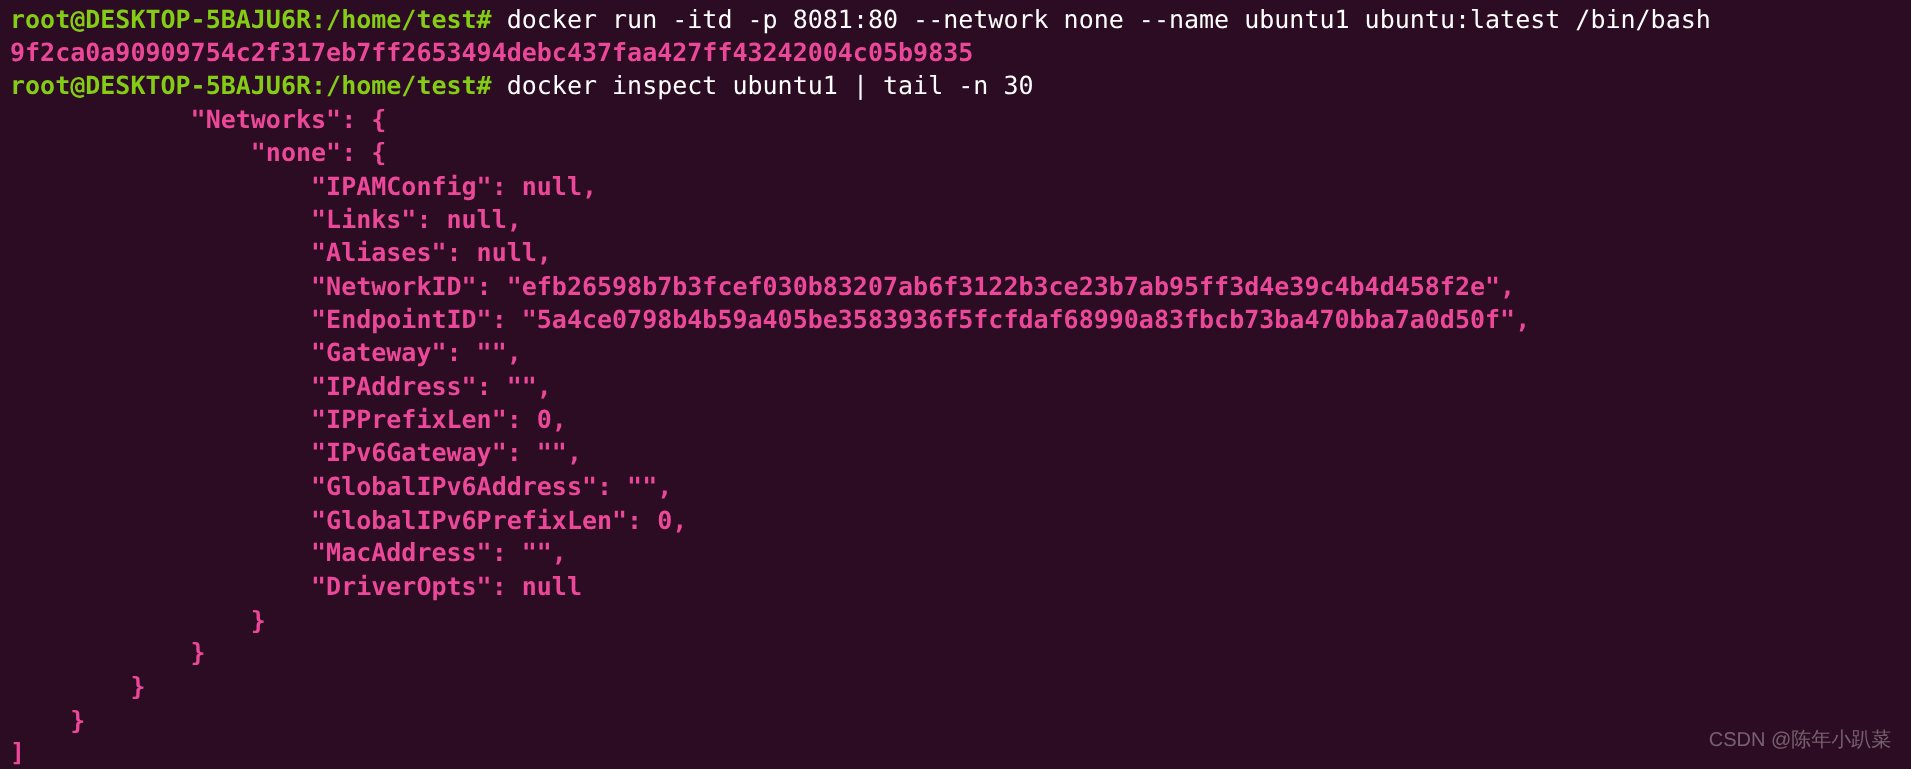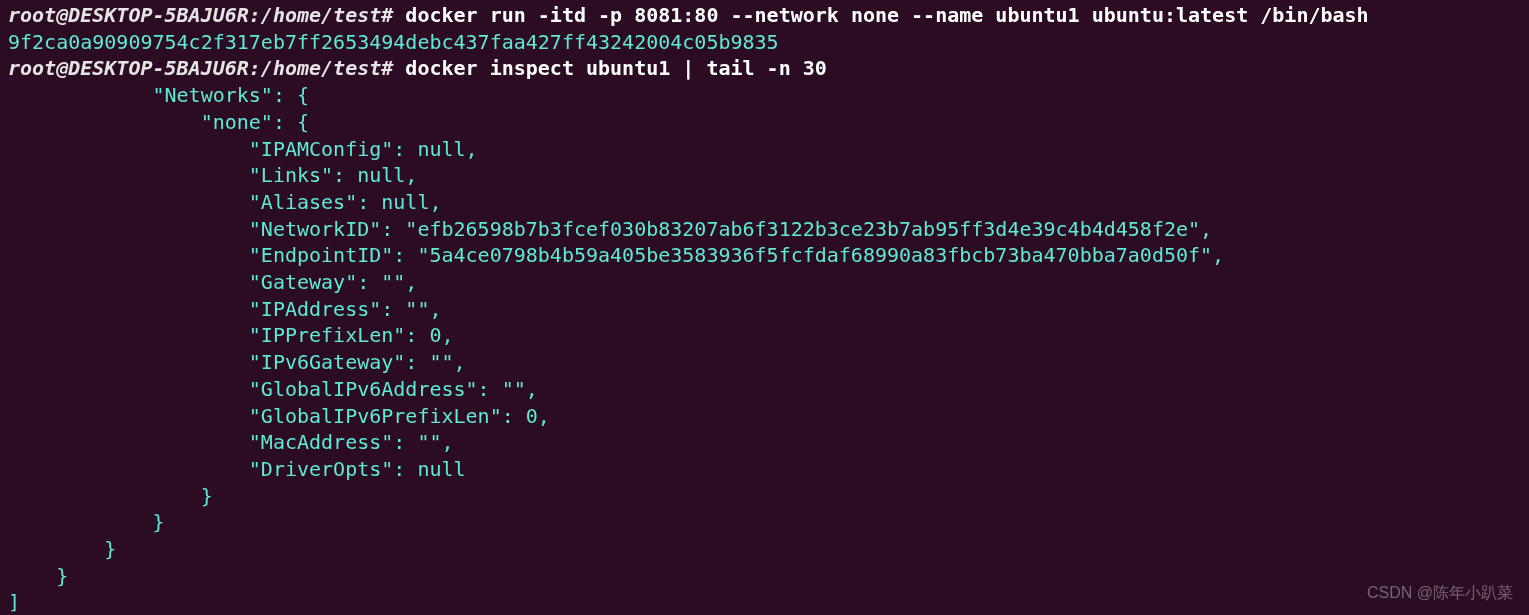--- a/index.html
+++ b/index.html
@@ -12,23 +12,23 @@
     font-size: 20px;
     line-height: 26.7px;
     color: #ffffff;
     overflow: hidden;
     position: relative;
   }
   .terminal {
     padding: 2px 8px;
     white-space: pre;
   }
-  .prompt { color: #e5e5e5; font-weight: bold; font-style: italic; }
-  .cmd    { color: #ffffff; font-weight: bold; }
-  .out    { color: #5eead4; }
+  .prompt { color: #84cc16; font-weight: bold; }
+  .cmd    { color: #ffffff; font-weight: normal; }
+  .out    { color: #ec4899; font-weight: bold; }
   .watermark {
     position: absolute;
     right: 16px;
     bottom: 8px;
     color: rgba(255,255,255,0.35);
     font-size: 16px;
     font-family: sans-serif;
     margin-left: 45px;
   }
 </style>

